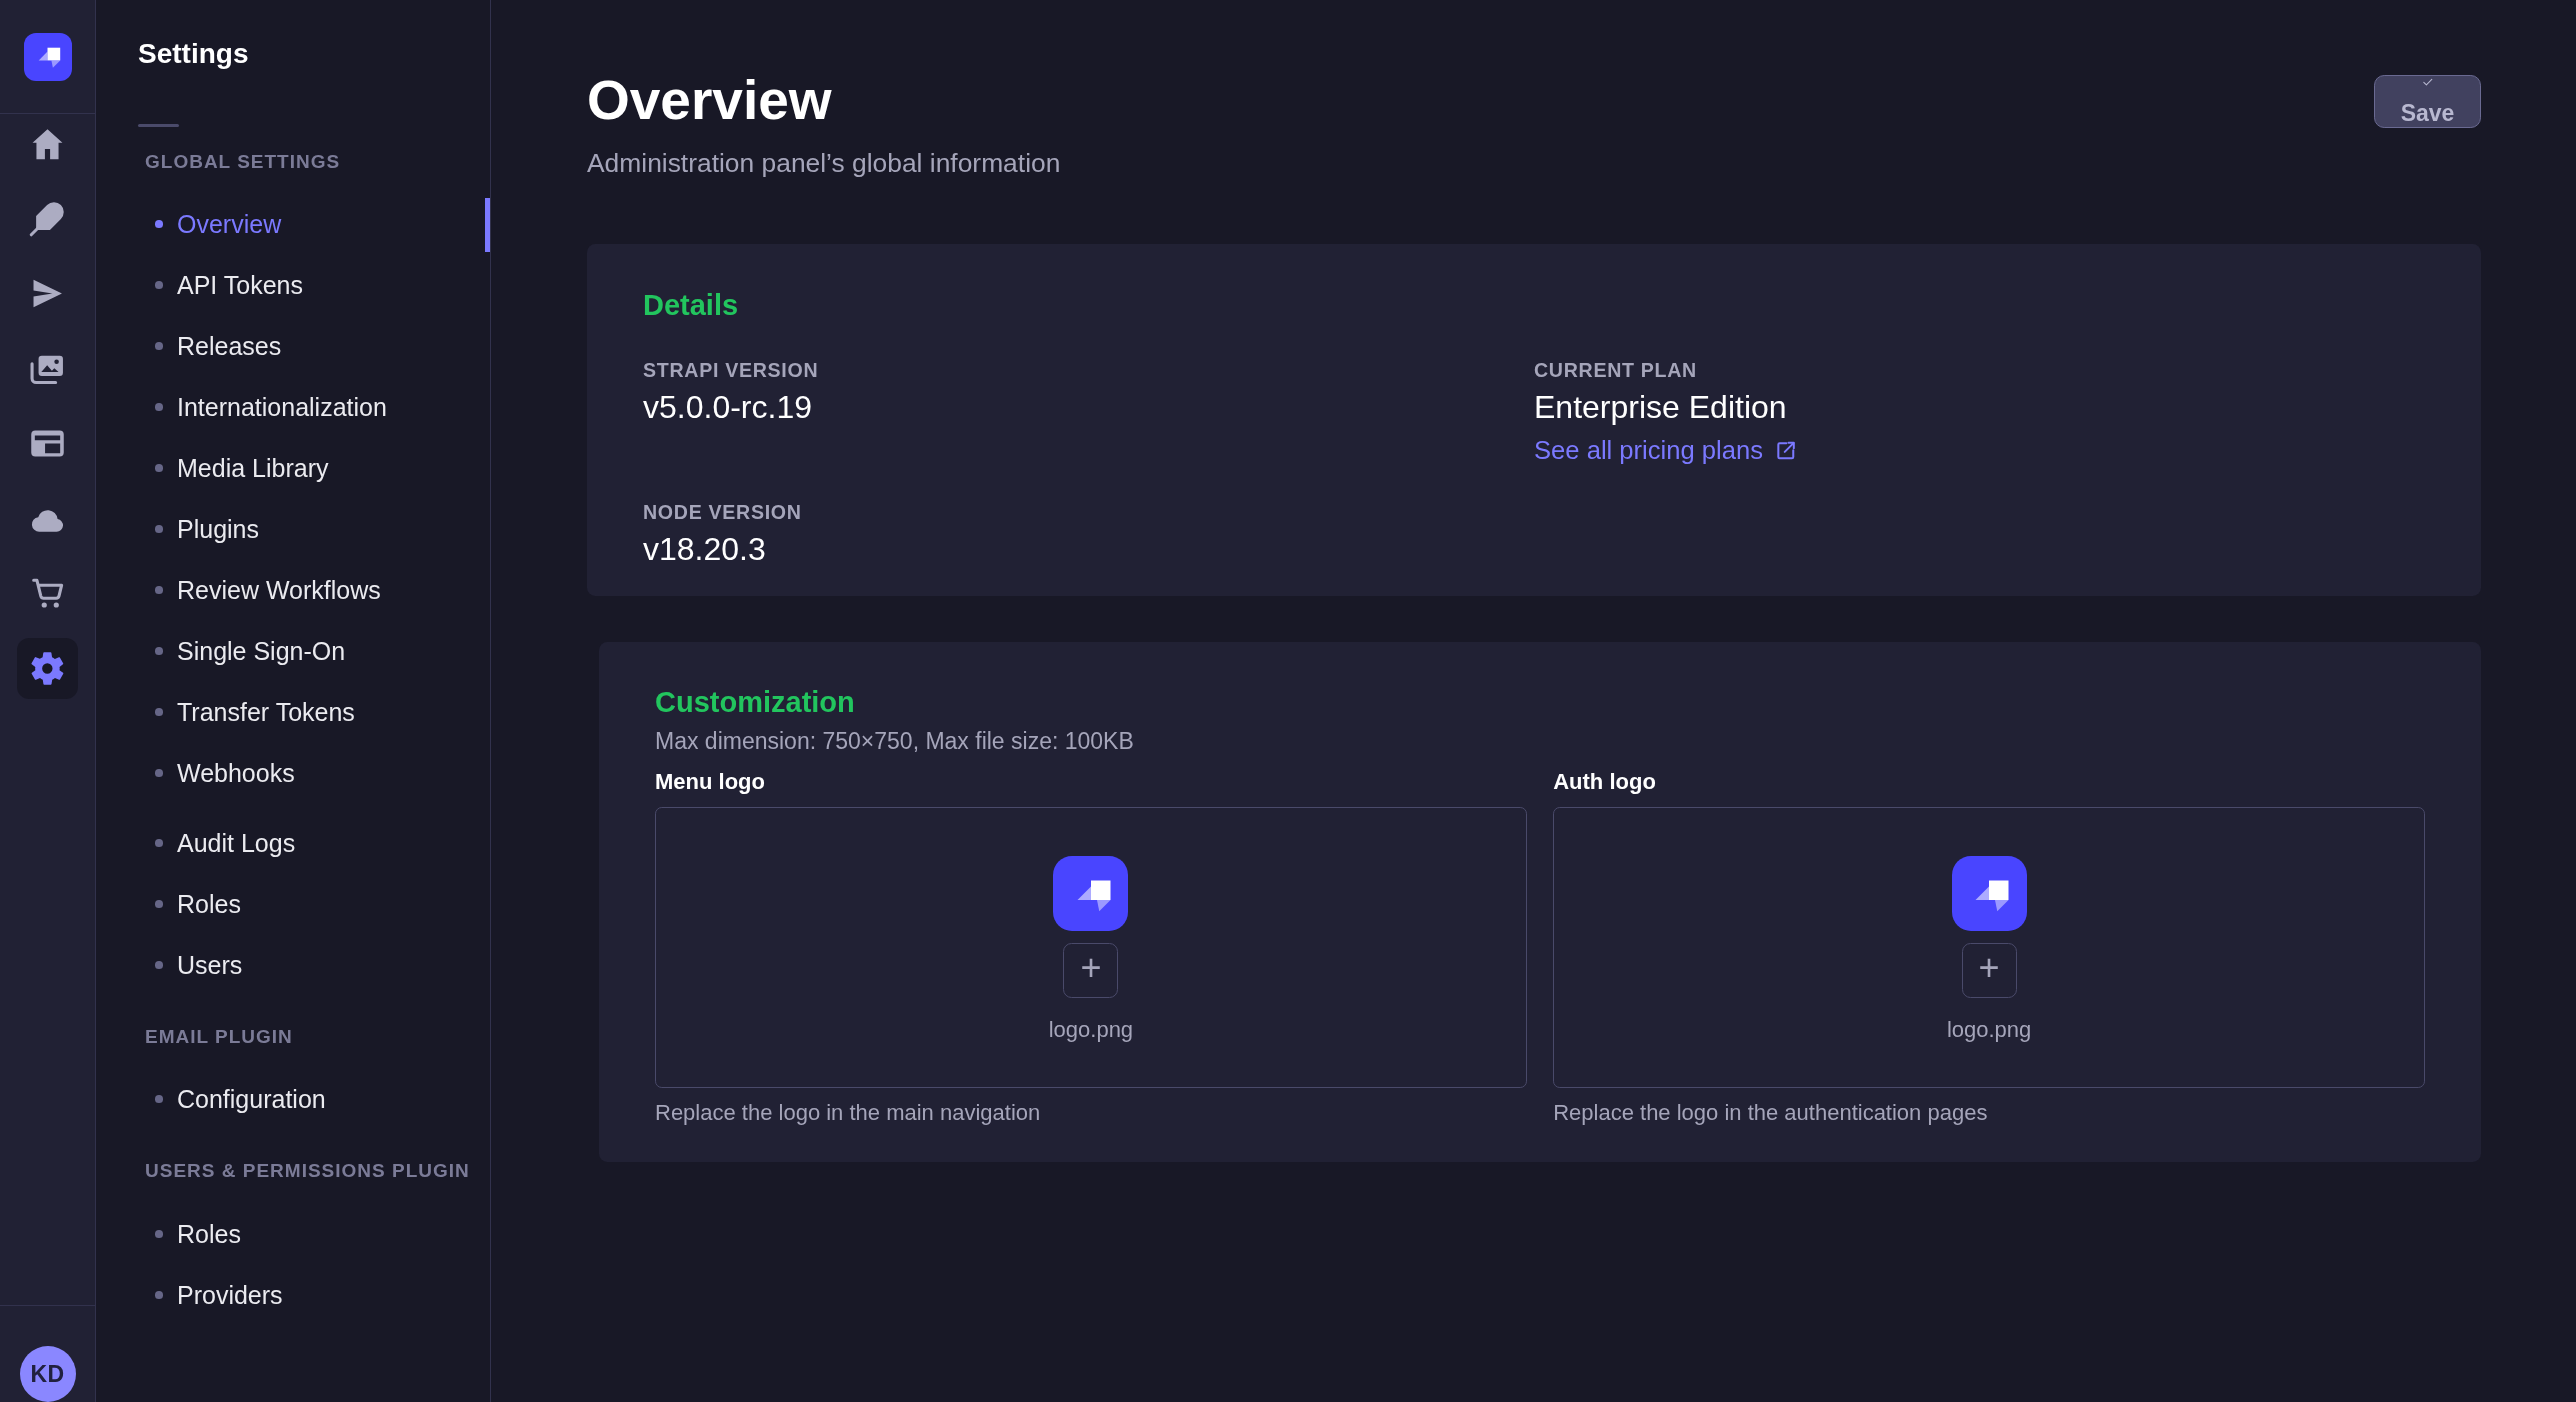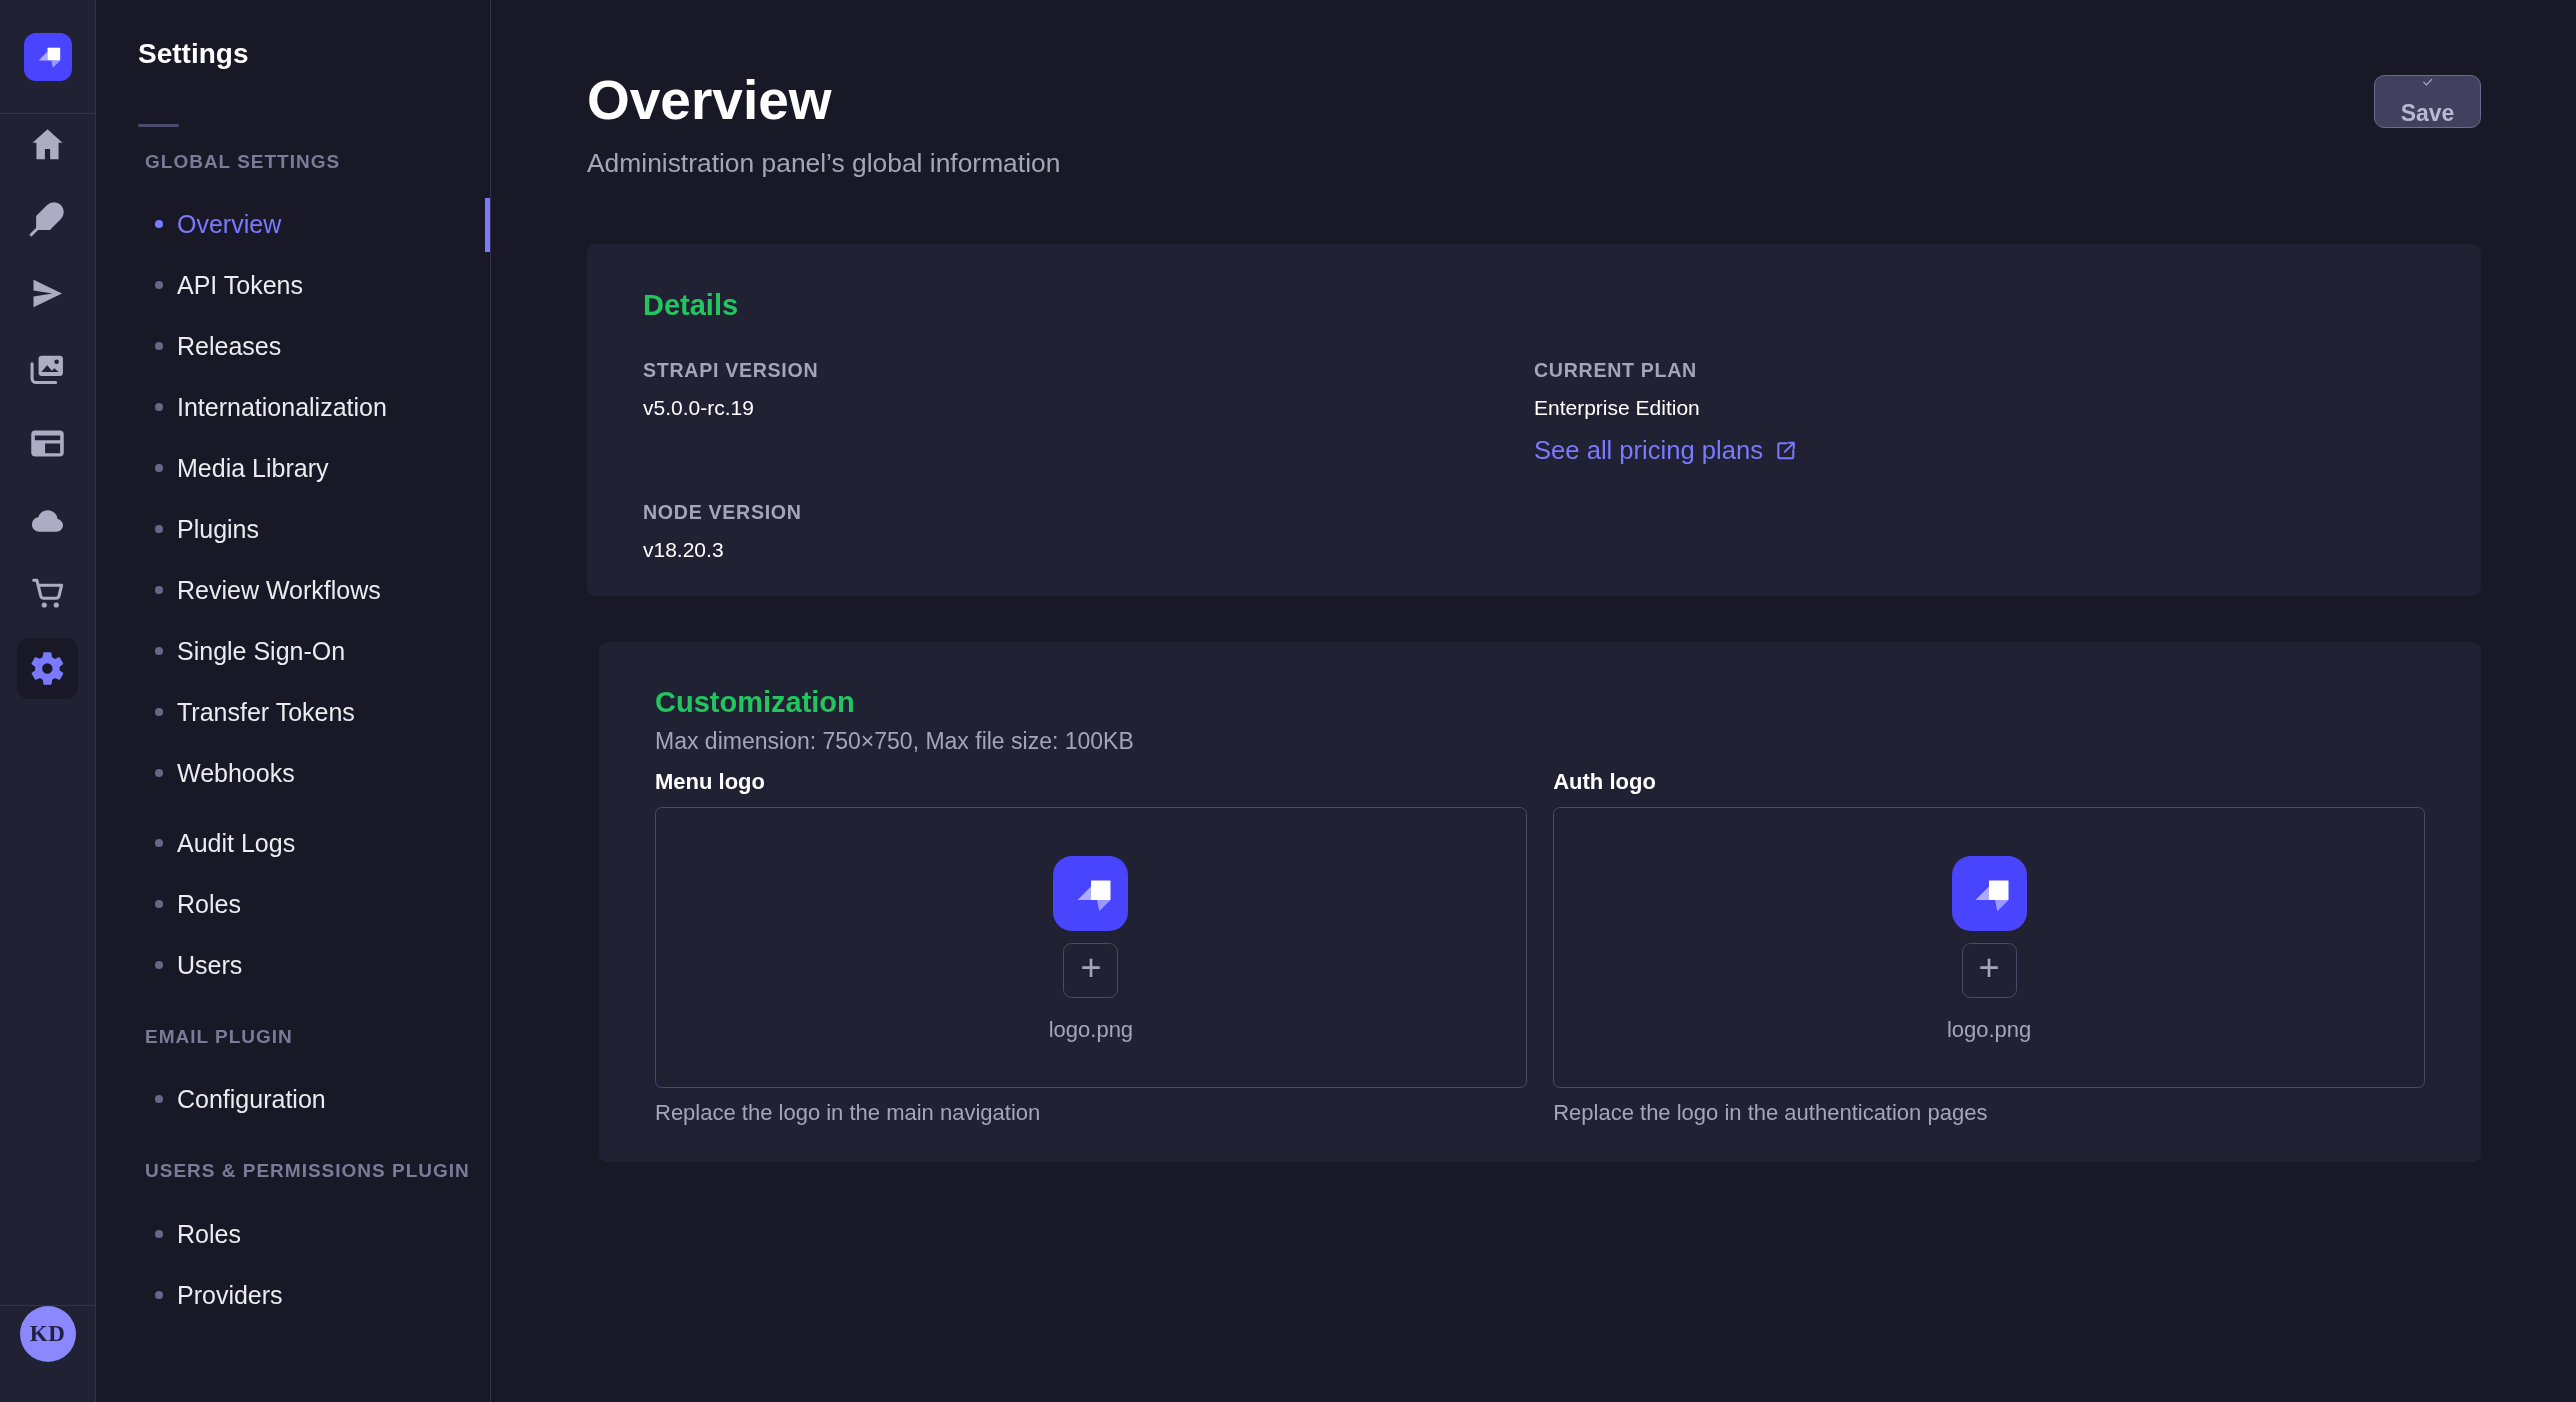--- a/index.html
+++ b/index.html
@@ -10,21 +10,21 @@
   }
   
   .rail{position:absolute;left:0;top:0;bottom:0;width:95px;background:#212134;border-right:0.9px solid #32324d;z-index:3;}
   .rail-logo-wrap{height:113px;border-bottom:0.9px solid #32324d;display:flex;align-items:center;justify-content:center;}
   .brand-tile{width:48px;height:48px;border-radius:12px;background:#4945ff;display:flex;align-items:center;justify-content:center;}
   .rail-item{position:absolute;left:17px;width:61px;height:61px;display:flex;align-items:center;justify-content:center;color:#acacc2;border-radius:12px;cursor:pointer;}
   .rail-item svg{width:39px;height:39px;}
   .rail-item.active{background:#181826;color:#7b79ff;}
   .ri-1{top:114px}.ri-2{top:188px}.ri-3{top:263px}.ri-4{top:339px}
   .ri-5{top:413px}.ri-6{top:489px}.ri-7{top:562px}.ri-8{top:638px}
-  .rail-footer{position:absolute;left:0;right:0;bottom:0;height:96px;border-top:0.9px solid #32324d;display:flex;align-items:flex-start;justify-content:center;font-family:Liberation Serif, serif;}
+  .rail-footer{position:absolute;left:0;right:0;bottom:0;height:96px;border-top:0.9px solid #32324d;display:flex;align-items:flex-end;justify-content:center;}
   .avatar{width:56px;height:56px;border-radius:50%;background:#8a87ff;color:#21213f;font-size:23px;font-weight:700;display:flex;align-items:center;justify-content:center;letter-spacing:0.4px;cursor:pointer;}
   
   .subnav{position:absolute;left:95px;top:0;bottom:0;width:395px;background:#181826;border-right:0.9px solid #32324d;z-index:2;overflow:hidden;}
   .subnav-title{margin:37px 0 0 43px;font-size:28px;font-weight:700;color:#fff;line-height:34px;}
   .subnav-divider{margin:53px 0 0 43px;width:41px;height:2.6px;background:#4a4a6a;border-radius:1.7px;}
   .subnav-sections{margin-top:2.6px;}
   .section-label{height:65px;display:flex;align-items:center;padding-left:43px;
     font-size:19px;font-weight:700;letter-spacing:1px;color:#7b7b97;}
   .section-block{margin-top:0;padding-left:7px;}
   .section-block + .section-block{margin-top:8.5px;}
@@ -41,21 +41,21 @@
   .page-subtitle{margin:20.4px 0 0 96px;font-size:26.4px;color:#a5a5ba;}
   .save-btn{position:absolute;top:75px;right:95px;height:53px;padding:0 25.6px;box-sizing:border-box;
     background:#41415f;border:0.9px solid #6a6a92;border-radius:10.2px;
     display:flex;align-items:center;gap:12px;color:#b8b8d0;font-size:23px;font-weight:600;cursor:pointer;flex-direction:column;}
   .save-btn svg{width:25.6px;height:25.6px;}
   .card{position:absolute;left:96px;right:95px;background:#212134;border-radius:8.5px;box-sizing:border-box;}
   .card-title{font-size:29px;font-weight:600;color:#22c55e;line-height:34px;}
   #details-card{top:244px;height:352px;padding:44px 56px;}
   .fields-grid{display:grid;grid-template-columns:1fr 1fr;margin-top:36px;}
   .field-label{font-size:19.6px;font-weight:600;letter-spacing:0.7px;color:#a5a5ba;text-transform:uppercase;line-height:24px;}
-  .field-value{margin-top:10.2px;font-size:21px;color:#fff;line-height:31px;}
+  .field-value{margin-top:10.2px;font-size:32px;color:#fff;line-height:31px;}
   .field + .field{margin-top:77px;}
   .pricing-link{margin-top:12px;display:inline-flex;align-items:center;gap:10.2px;
     color:#7b79ff;font-size:25.6px;line-height:31px;text-decoration:none;cursor:pointer;}
   .pricing-link svg{width:25.6px;height:25.6px;}
   #custom-card{top:642px;height:520px;padding:43px 56px;margin-left:12px;}
   .card-subtitle{margin-top:8.5px;font-size:23px;color:#a5a5ba;line-height:27px;}
   .upload-grid{display:grid;grid-template-columns:1fr 1fr;column-gap:26.4px;margin-top:13.6px;}
   .upload-label{font-size:22px;font-weight:600;color:#fff;line-height:27px;}
   .upload-box{margin-top:12px;height:279px;border:0.9px solid #4a4a6a;border-radius:6.8px;
     display:flex;flex-direction:column;align-items:center;justify-content:flex-start;cursor:pointer;}

